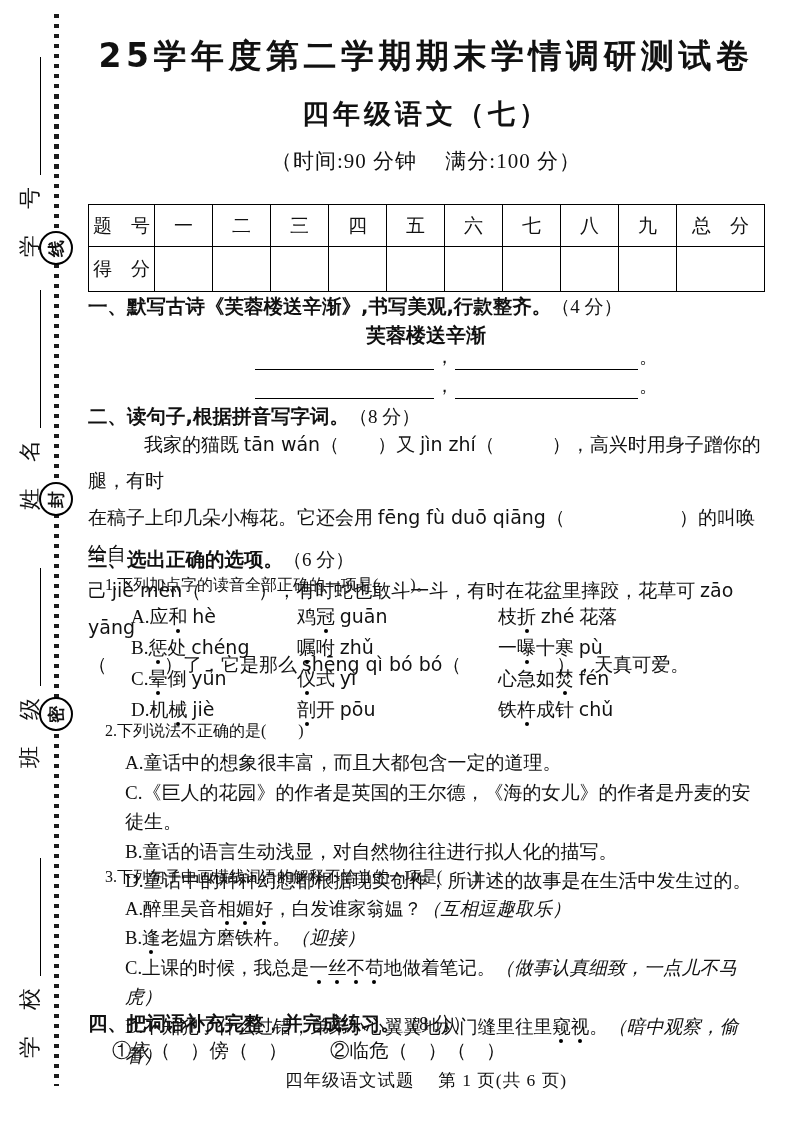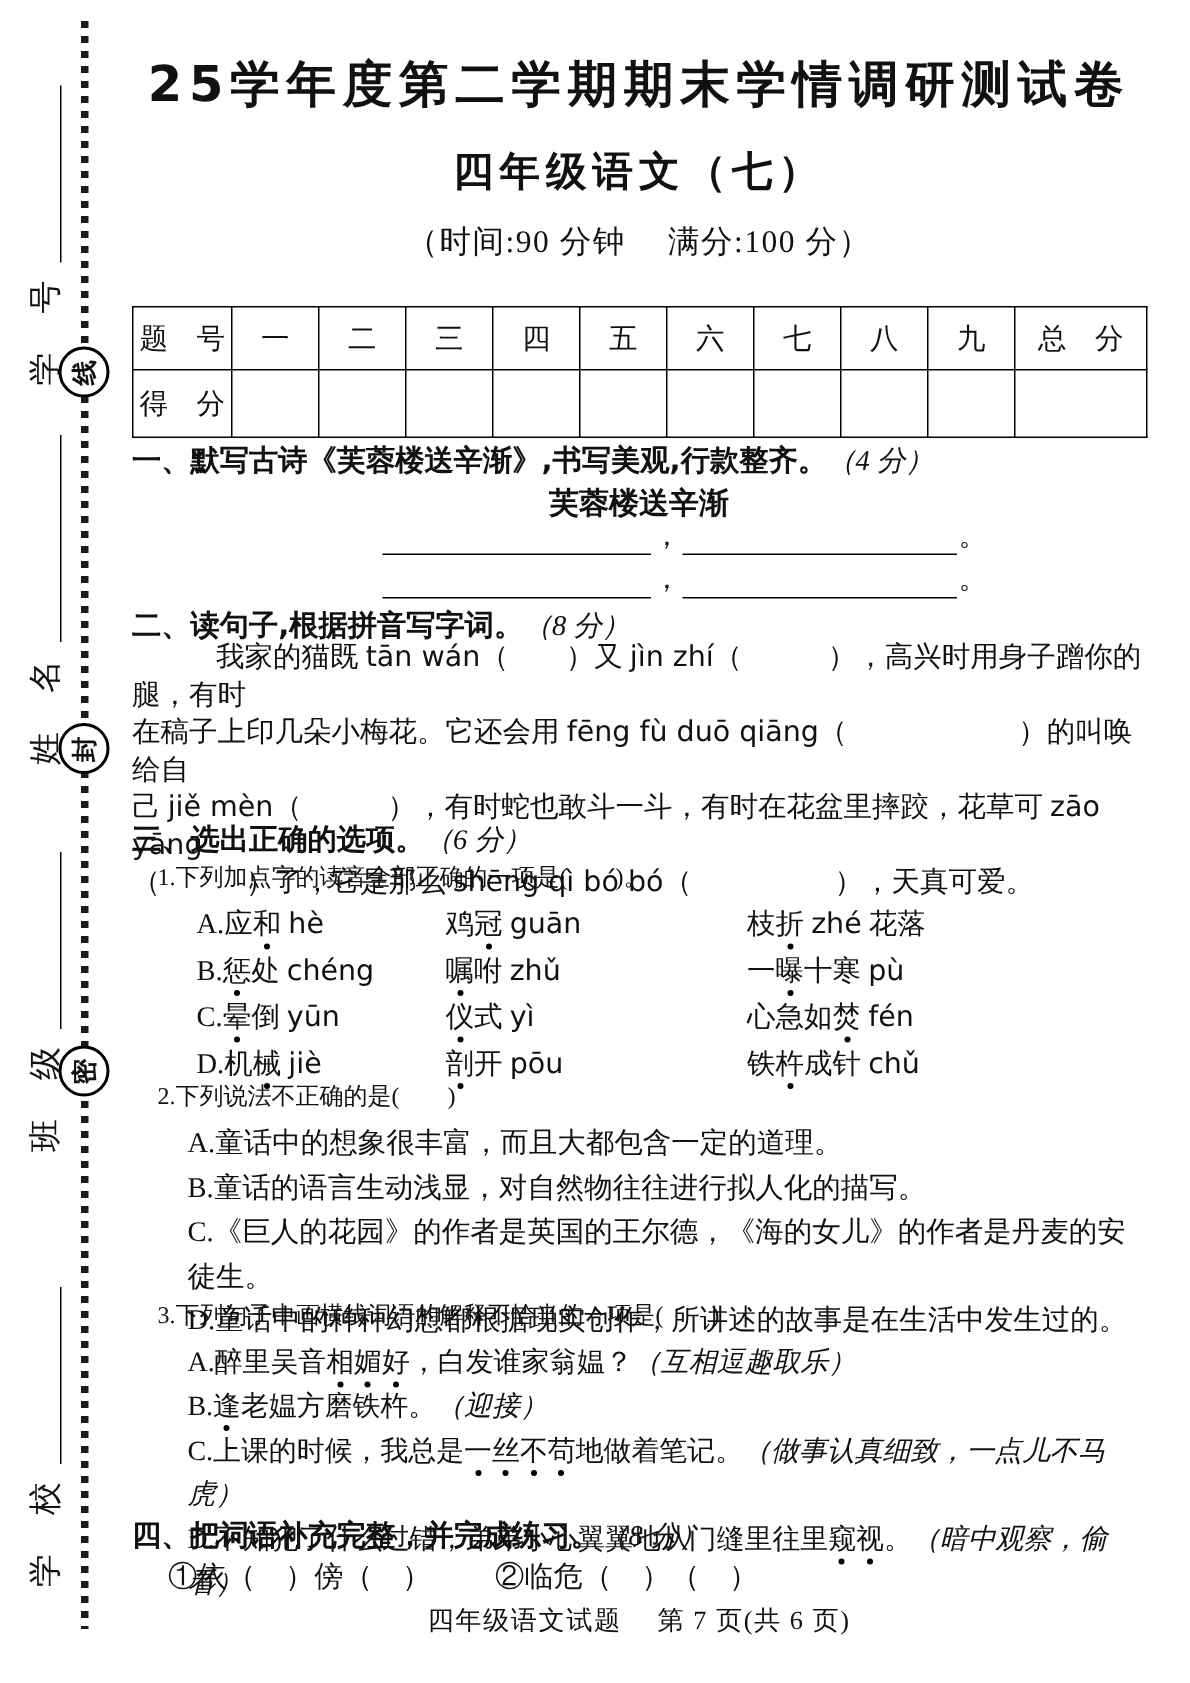--- a/index.html
+++ b/index.html
@@ -37,31 +37,31 @@
   #page-title{top:34px;text-align:center;font-size:33px;letter-spacing:4.5px;}
   #paper-subtitle{top:96px;text-align:center;font-size:27px;letter-spacing:4px;}
   #info-line{top:147px;text-align:center;font-size:21px;letter-spacing:1px;}
 
   #score-table{top:204px;border-collapse:collapse;table-layout:fixed;width:676px;}
   #score-table td{border:1.6px solid #000;text-align:center;font-size:19px;padding:2px;}
   #score-table tr:first-child td{height:37px;}
   #score-table tr:last-child td{height:40px;}
 
   .sec-title{font-size:19.5px;white-space:nowrap;}
-  .sec-title .score{font-family:"Liberation Serif","DejaVu Serif",serif;font-weight:400;font-size:19px;font-style:italic;}
+  .sec-title .score{font-family:"Liberation Serif","DejaVu Serif",serif;font-weight:400;font-size:19px;}
   #s1-title{top:293px;}
   #poem-title{top:322px;text-align:center;font-size:20px;}
   .blank-row{display:flex;align-items:flex-end;padding-left:167px;font-size:19px;height:18px;}
   #blank-row-1{top:352px;} #blank-row-2{top:381px;}
   .bl{display:inline-block;border-bottom:1.3px solid #000;height:16px;}
   .bl1{width:179px;} .bl2{width:183px;}
   .blank-row .punct{margin:0 1px;}
 
   #s2-title{top:403px;}
-  #s2-body{top:426px;font-size:19px;line-height:25px;}
+  #s2-body{top:426px;font-size:19px;line-height:36px;}
   #s2-body .indent{text-indent:56px;}
 
   #s3-title{top:546px;}
   .stem{font-size:16px;padding-left:17px;}
   #q1-stem{top:575px;}
   #q1-rows{top:601px;font-size:19px;line-height:30px;}
   .q1-row{display:flex;padding-left:43px;}
   .q1-row .c1{width:166px;} .q1-row .c2{width:201px;} .q1-row .c3{flex:1;}
   #q2-stem{top:721px;}
   #q2-opts{top:748px;font-size:19px;line-height:29.6px;padding-left:37px;}
@@ -208,35 +208,35 @@
     <div class="q1-row">
       <span class="c1">D.机<span class="em">械</span> <span class="py">jiè</span></span>
       <span class="c2"><span class="em">剖</span>开 <span class="py">pōu</span></span>
       <span class="c3">铁<span class="em">杵</span>成针 <span class="py">chǔ</span></span>
     </div>
   </div>
 
   <div id="q2-stem" class="stem">2.下列说法不正确的是(　　)</div>
   <div id="q2-opts">
     <div>A.童话中的想象很丰富，而且大都包含一定的道理。</div>
+    <div>C.《巨人的花园》的作者是英国的王尔德，《海的女儿》的作者是丹麦的安徒生。</div>
     <div>B.童话的语言生动浅显，对自然物往往进行拟人化的描写。</div>
-    <div>C.《巨人的花园》的作者是英国的王尔德，《海的女儿》的作者是丹麦的安徒生。</div>
     <div>D.童话中的种种幻想都根据现实创作，所讲述的故事是在生活中发生过的。</div>
   </div>
 
   <div id="q3-stem" class="stem">3.下列句子中画横线词语的解释不恰当的一项是(　　)</div>
   <div id="q3-opts">
     <div>A.醉里吴音<span class="em">相</span><span class="em">媚</span><span class="em">好</span>，白发谁家翁媪？<span class="kai">（互相逗趣取乐）</span></div>
     <div>B.<span class="em">逢</span>老媪方磨铁杵。<span class="kai">（迎接）</span></div>
     <div>C.上课的时候，我总是<span class="em">一</span><span class="em">丝</span><span class="em">不</span><span class="em">苟</span>地做着笔记。<span class="kai">（做事认真细致，一点儿不马虎）</span></div>
     <div>D.不知犯了什么过错，弟弟小心翼翼地从门缝里往里<span class="em">窥</span><span class="em">视</span>。<span class="kai">（暗中观察，偷看）</span></div>
   </div>
 
   <div id="s4-title" class="sec-title hei">
     <span>四、把词语补充完整，并完成练习。</span><span class="score">（8 分）</span>
   </div>
   <div id="s4-items">
     <span class="it1">①依（　）傍（　）</span>
     <span class="it2">②临危（　）（　）</span>
   </div>
 
-  <div id="page-footer">四年级语文试题　 第 7 页(共 6 页)</div>
+  <div id="page-footer">四年级语文试题　 第 1 页(共 6 页)</div>
 </div>
 
 </body></html>

